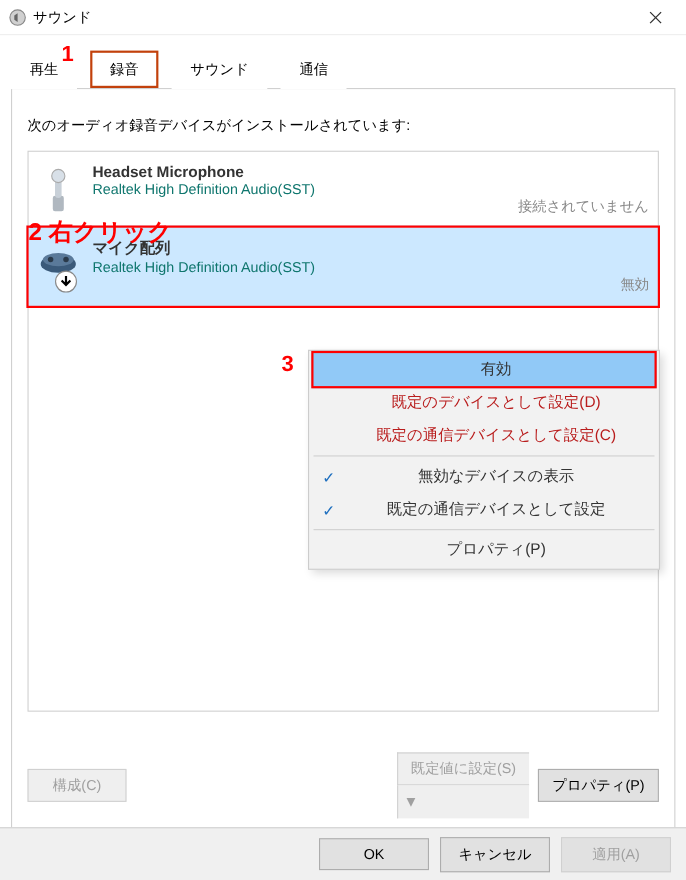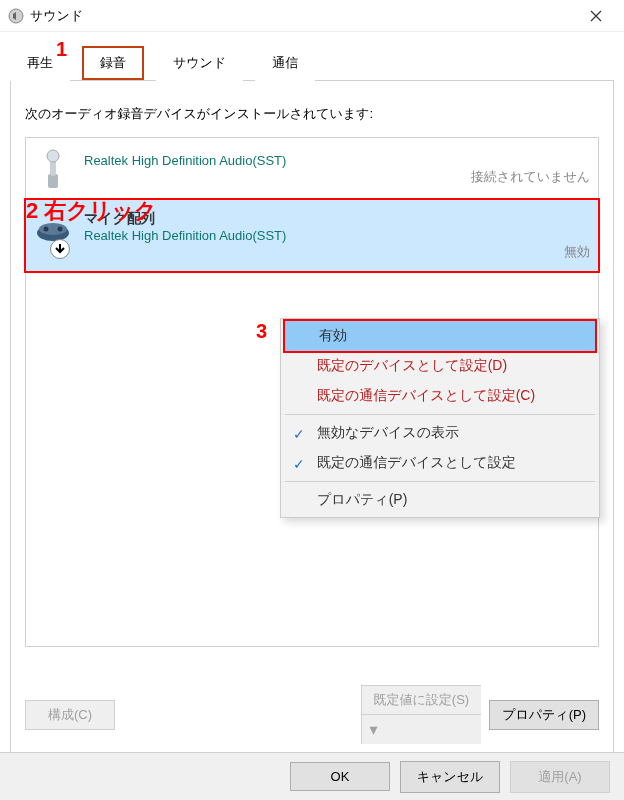--- a/index.html
+++ b/index.html
@@ -30,21 +30,21 @@
 .device-status { font-size: 13px; color: #888; text-align: right; }
 
 .disabled-overlay { position: absolute; bottom: -2px; left: 16px; width: 20px; height: 20px; background: #fff; border: 1px solid #888; border-radius: 50%; display: flex; align-items: center; justify-content: center; }
 
 .annotation { position: absolute; color: #ff0000; font-weight: bold; font-size: 20px; z-index: 100; pointer-events: none; }
 .ann1 { top: 38px; left: 56px; }
 .ann2 { top: 196px; left: 26px; font-size: 22px; }
 .ann3 { top: 320px; left: 256px; }
 
 .context-menu { position: absolute; top: 318px; left: 280px; width: 320px; background: #f2f2f2; border: 1px solid #ccc; box-shadow: 4px 4px 8px rgba(0,0,0,0.15); z-index: 50; padding: 2px; }
-.menu-item { padding: 6px 12px 6px 34px; font-size: 14px; cursor: pointer; position: relative; color: #333; }
+.menu-item { padding: 6px 12px 6px 34px; font-size: 14px; cursor: pointer; position: relative; color: #333; text-align: center; }
 .menu-item.highlighted { background: #91c9f7; border: 2px solid #ff0000; margin: -2px 0; }
 .menu-item.disabled { color: #b91c1c; cursor: default; }
 .menu-sep { height: 1px; background: #d0d0d0; margin: 3px 2px; }
 .menu-check { position: absolute; left: 10px; top: 8px; color: #1e6fbf; font-size: 14px; }
 
 .bottom-buttons-in { position: absolute; bottom: 16px; left: 14px; right: 14px; display: flex; gap: 8px; align-items: center; }
 .btn { padding: 5px 12px; font-size: 13px; border: 1px solid #adadad; background: #e1e1e1; cursor: pointer; min-width: 90px; }
 .btn.disabled { color: #a0a0a0; background: #efefef; cursor: default; border-color: #d0d0d0; }
 .dropdown-btn { display: flex; flex-direction: column; }
 .dropdown-btn .arrow { border-left: 1px solid #d0d0d0; padding: 5px 8px; background: #efefef; color:#a0a0a0; }
@@ -92,20 +92,21 @@
 
       <div class="device-item">
         <div class="device-icon">
           <svg viewBox="0 0 38 42" width="38" height="42">
             <rect x="14" y="26" width="10" height="14" fill="#b0b8c0" rx="2"></rect>
             <rect x="16" y="10" width="6" height="18" fill="#c8d0d8" rx="3"></rect>
             <circle cx="19" cy="8" r="6" fill="#d8e0e8" stroke="#aaa"></circle>
           </svg>
         </div>
         <div class="device-info">
+          <div class="device-name">Headset Microphone</div>
           <div class="device-sub">Realtek High Definition Audio(SST)</div>
           <div class="device-status">接続されていません</div>
         </div>
       </div>
 
       <div class="device-item selected">
         <div class="device-icon">
           <svg viewBox="0 0 38 42" width="38" height="42">
             <ellipse cx="19" cy="18" rx="16" ry="8" fill="#3a5a7a"></ellipse>
             <ellipse cx="19" cy="14" rx="14" ry="6" fill="#5a7a9a"></ellipse>

